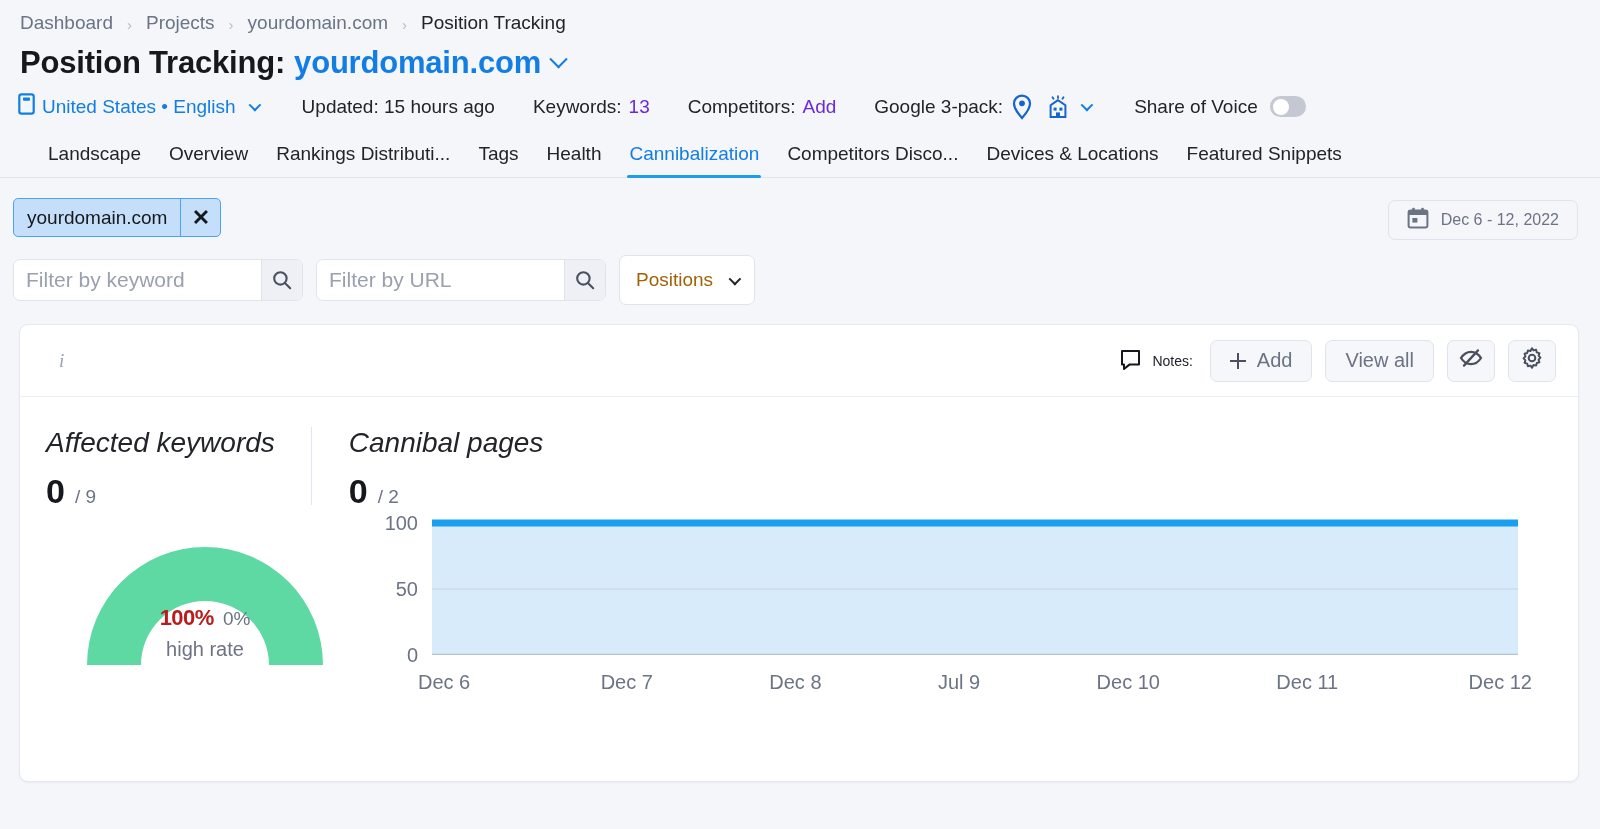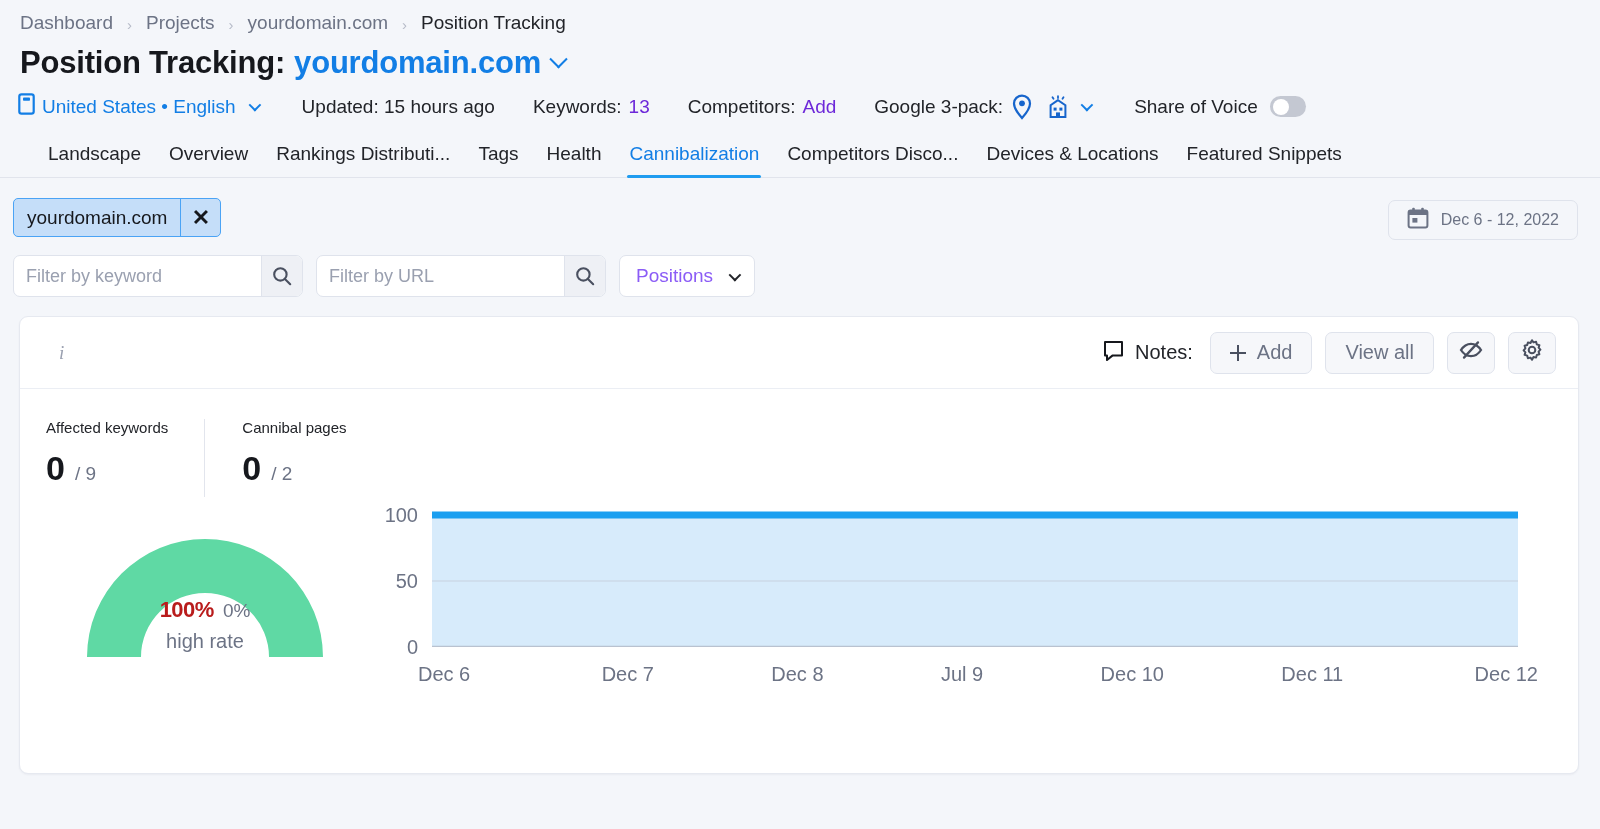--- a/index.html
+++ b/index.html
@@ -124,37 +124,37 @@
     display: flex; align-items: center; gap: 13px;
     padding: 18px 0 0 13px;
   }
   .search-box {
     display: flex; align-items: stretch;
     height: 42px; border: 1px solid #dfe3ec; border-radius: 7px;
     background: #fff; overflow: hidden;
   }
   .search-box input {
     border: 0; outline: 0; background: transparent;
-    font-family: inherit; font-size: 18px; color: #222429;
+    font-family: inherit; font-size: 21px; color: #222429;
     padding: 0 12px; width: 100%;
   }
   .search-box input::placeholder { color: #9aa0b0; }
   .search-btn {
     width: 48px; background: #eef0f5;
     border-left: 1px solid #dfe3ec;
     display: flex; align-items: center; justify-content: center;
     cursor: pointer;
   }
   .kw-box { width: 290px; }
   .url-box { width: 290px; }
   .pos-select {
     display: flex; align-items: center; gap: 16px;
-    height: 42px; padding: 0 16px;
+    height: 50px; padding: 0 16px;
     border: 1px solid #dfe3ec; border-radius: 7px;
-    background: #fff; color: #8b5cf6; font-size: 19px; cursor: pointer;
+    background: #fff; color: #a16207; font-size: 19px; cursor: pointer;
   }
   .sel-chev {
     display: inline-block; width: 9px; height: 9px;
     border-right: 2.6px solid #222429; border-bottom: 2.6px solid #222429;
     transform: rotate(45deg) translateY(-2px);
   }
 
   
   .card {
     margin: 19px 21px 0 19px;
@@ -176,21 +176,21 @@
   .info-i {
     margin-left: 13px; color: #9aa0b0; font-size: 19px;
     font-style: italic; font-family: "Liberation Serif", serif;
     cursor: pointer;
   }
   .head-right {
     margin-left: auto; display: flex; align-items: center; gap: 13px;
   }
   .notes-label {
     display: flex; align-items: center; gap: 11px;
-    font-size: 20px; color: #222429; margin-right: 4px;
+    font-size: 14px; color: #222429; margin-right: 4px;
   }
   .btn {
     display: flex; align-items: center; justify-content: center; gap: 11px;
     height: 42px; padding: 0 19px;
     border: 1px solid #dfe3ec; border-radius: 7px;
     background: #f6f7fa; color: #6c7385; font-size: 20px; cursor: pointer;
   }
   .btn-icon { width: 48px; padding: 0; }
   .plus {
     position: relative; width: 16px; height: 16px; display: inline-block;
@@ -201,21 +201,21 @@
   .plus::before { left: 0; top: 7px; width: 16px; height: 2.4px; }
   .plus::after  { top: 0; left: 7px; height: 16px; width: 2.4px; }
 
   
   .metrics {
     display: flex; align-items: stretch;
     padding: 30px 0 0 26px; height: 108px;
   }
   .metric { padding-right: 36px; }
   .metric + .metric { border-left: 1px solid #e2e5ed; padding-left: 37px; }
-  .metric-label { font-size: 15px; color: #222429; }
+  .metric-label { font-size: 28px; color: #222429; font-style: italic; }
   .metric-value-row { display: flex; align-items: baseline; margin-top: 13px; }
   .metric-value { font-size: 34px; font-weight: bold; color: #16181d; }
   .metric-total { font-size: 19px; color: #6c7385; margin-left: 10px; }
 
   
   .charts { display: flex; padding: 8px 0 0 0; position: relative; }
 
   .gauge-wrap {
     width: 330px; position: relative;
     margin-left: 20px; padding-top: 6px;
@@ -237,21 +237,21 @@
     position: absolute; left: 0; top: 0; width: 48px; height: 140px;
   }
   .y-label {
     position: absolute; right: 0; font-size: 20px; color: #6c7385;
     transform: translateY(-50%); text-align: right; width: 100%;
   }
   .plot-area {
     position: absolute; left: 62px; right: 60px; top: 0; height: 136px;
   }
   .x-labels {
-    position: absolute; left: 62px; right: 54px; top: 152px;
+    position: absolute; left: 62px; right: 60px; top: 152px;
     display: flex; justify-content: space-between;
   }
   .x-label { font-size: 20px; color: #6c7385; }
   .x-label:first-child { transform: translateX(-14px); }
   .x-label:last-child { transform: translateX(14px); }
 </style>
 </head>
 <body>
 
 <div class="breadcrumb">

